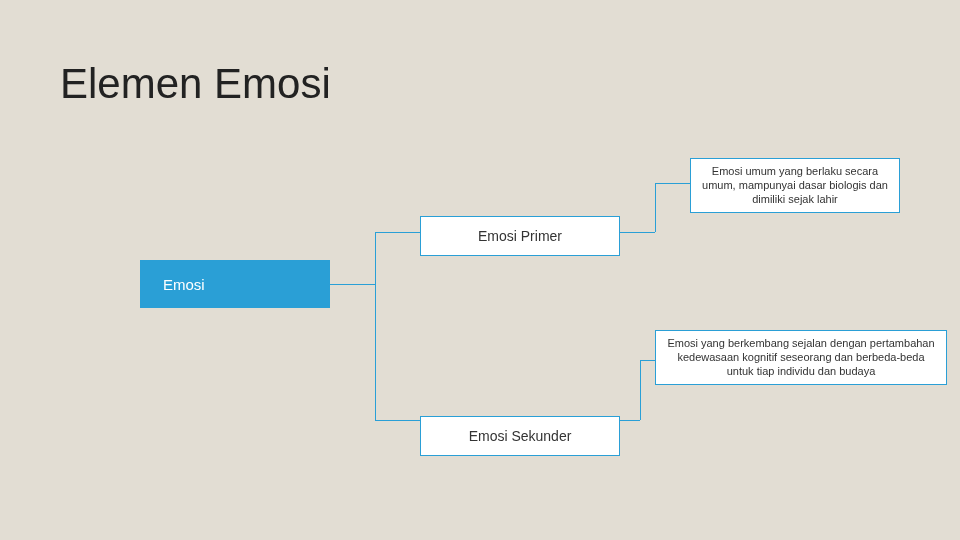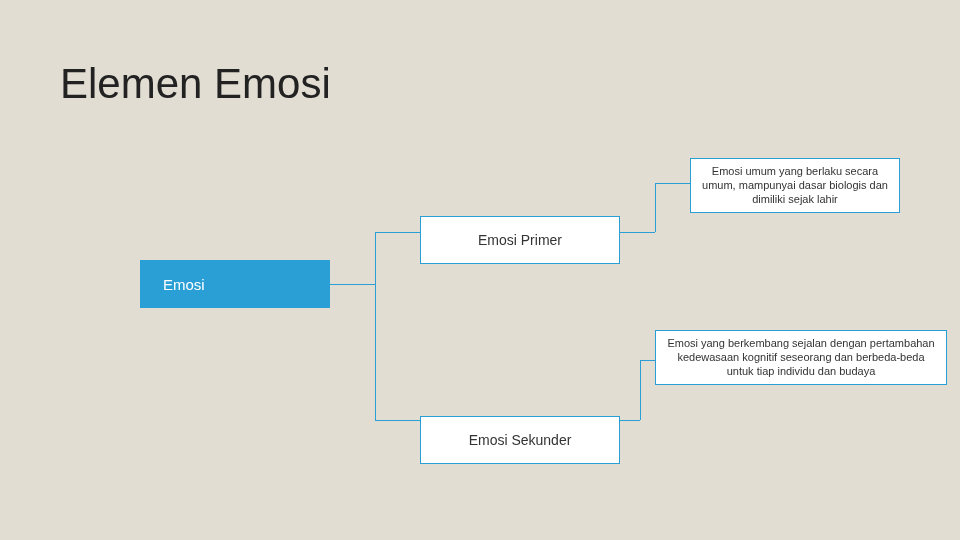--- a/index.html
+++ b/index.html
@@ -32,21 +32,21 @@
   .node.root {
     width: 190px;
     height: 48px;
     left: 140px;
     top: 260px;
     padding-left: 22px;
     justify-content: flex-start;
   }
   .node.mid {
     width: 200px;
-    height: 48px;
+    height: 40px;
     background: #fff;
     color: #333;
     border: 1px solid #2a9fd6;
     font-size: 14px;
   }
   .node.desc {
     width: 210px;
     background: #fff;
     color: #333;
     border: 1px solid #2a9fd6;

